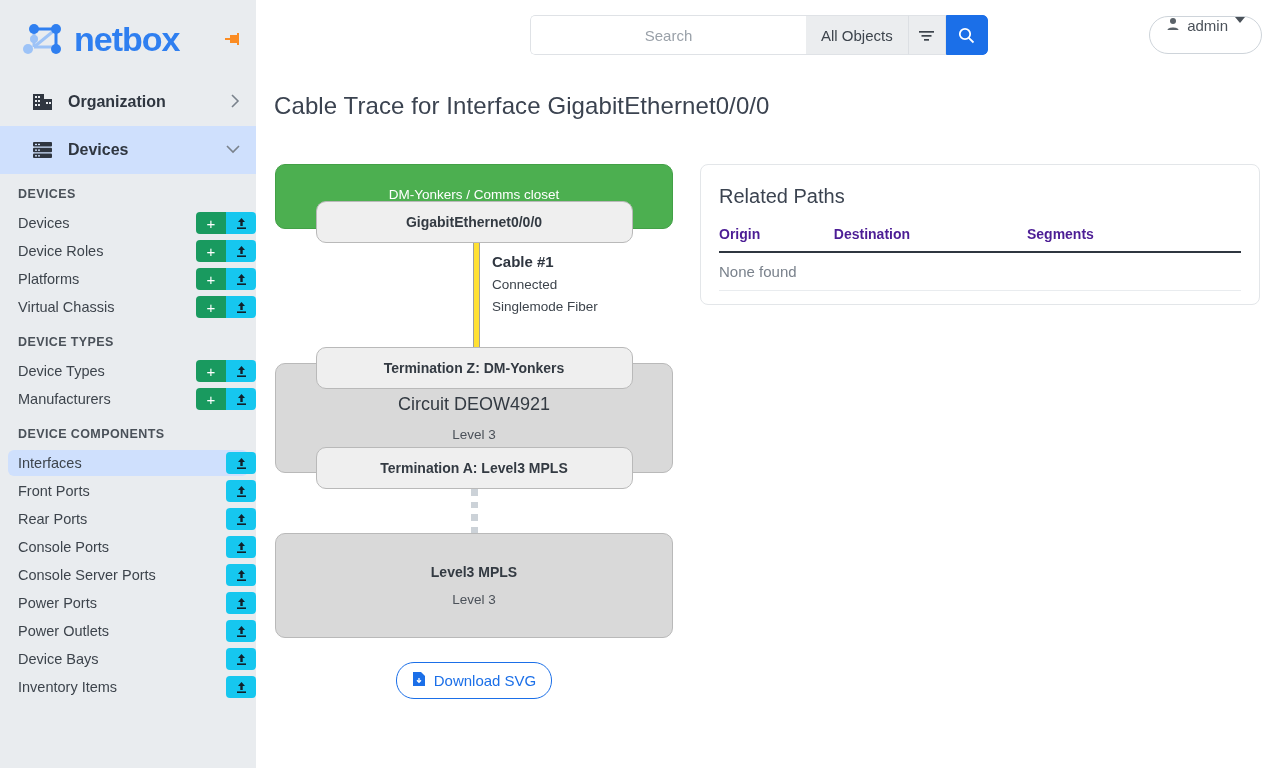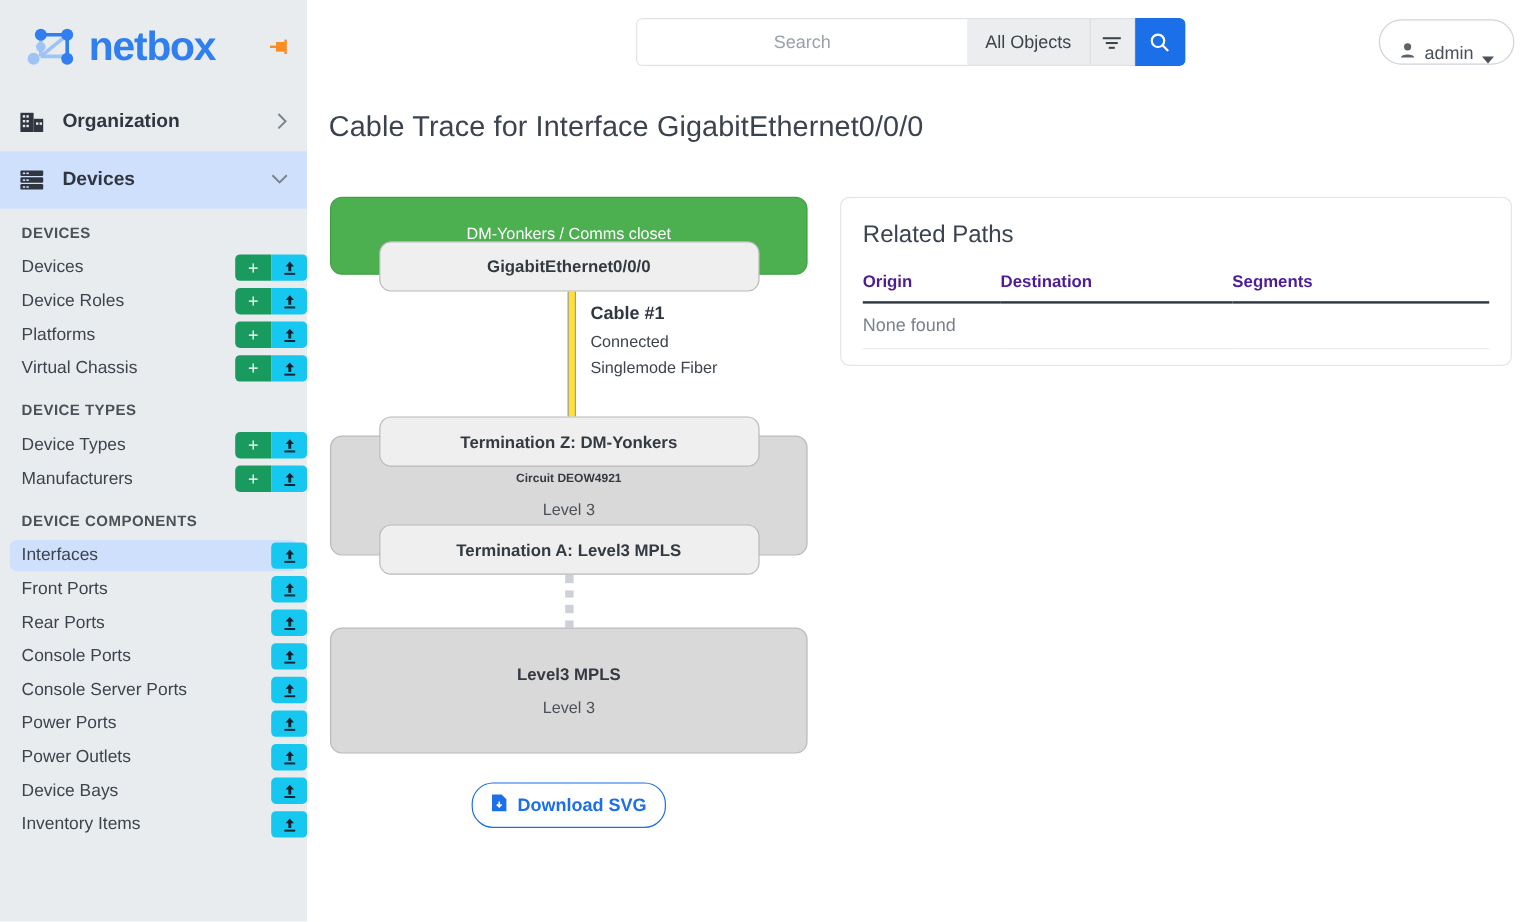--- a/index.html
+++ b/index.html
@@ -26,21 +26,21 @@
   }
   .logo-mark { width:46px; height:44px; flex:none; }
   .logo-word {
     font-size:34px; font-weight:700; color:#2f7ff0;
     letter-spacing:-1px; margin-left:6px; line-height:1;
   }
   .pin-icon { margin-left:auto; color:#fb8c23; display:flex; }
 
   .nav-group {
     display:flex; align-items:center; gap:14px;
-    padding:13px 16px 13px 14px;
+    padding:13px 16px 13px 30px;
     font-size:16px; font-weight:700; color:#2f3640;
     cursor:pointer;
   }
   .nav-group.active { background:#cfe0fd; }
   .nav-group .chev { margin-left:auto; color:#7a828c; font-size:12px; }
   .nav-ico { width:24px; height:22px; display:flex; align-items:center; justify-content:center; }
 
   .section-label {
     font-size:12.5px; font-weight:700; letter-spacing:.4px;
     color:#4a5159; padding:13px 0 7px 18px;
@@ -86,21 +86,21 @@
     display:flex; align-items:center; justify-content:center; width:38px;
     background:#ebedef; border:1px solid #dfe2e6; border-left:1px solid #dcdfe3;
     cursor:pointer; color:#3d444c;
   }
   .search-btn {
     width:42px; display:flex; align-items:center; justify-content:center;
     background:#1b6fe8; border:1px solid #1b6fe8; border-radius:0 5px 5px 0;
     color:#fff; cursor:pointer;
   }
   .user-btn {
-    margin-left:auto; display:flex; align-items:flex-end; gap:7px;
+    margin-left:auto; display:flex; align-items:flex-start; gap:7px;
     height:38px; padding:0 16px; border:1px solid #ced4da; border-radius:19px;
     font-size:15px; color:#4a5159; background:#fff; cursor:pointer;
   }
   .caret { border-left:5px solid transparent; border-right:5px solid transparent; border-top:6px solid #4a5159; }
 
   .page-title {
     font-size:24px; font-weight:400; color:#3b4350;
     padding:6px 0 0 18px; letter-spacing:.1px;
   }
 
@@ -131,41 +131,40 @@
   }
   .cable-info { position:absolute; left:218px; top:10px; text-align:left; }
   .cable-info .ci1 { font-size:15px; font-weight:700; color:#2f3640; margin-bottom:7px; }
   .cable-info .ci2, .cable-info .ci3 { font-size:13.5px; color:#3d444c; margin-bottom:7px; }
 
   .circuit-wrap { position:relative; }
   .node-circuit {
     background:#d9d9d9; width:398px; padding:30px 10px;
     margin:-20px auto 0; position:relative; z-index:1;
   }
-  .node-circuit .c1 { font-size:10px; font-weight:700; color:#333a42; }
+  .node-circuit .c1 { font-size:18px; font-weight:400; color:#333a42; }
   .node-circuit .c2 { font-size:13.5px; color:#4b5159; margin-top:12px; }
   .term-over-top { margin:0 auto -26px; }
   .term-over-bot { margin:-26px auto 0; }
 
   .dots { height:44px; display:flex; flex-direction:column; align-items:center; justify-content:center; gap:6px; }
   .dot { width:7px; height:7px; background:#ccd2d8; }
 
   .node-provider {
     background:#d9d9d9; width:398px; padding:30px 10px; margin:0 auto;
   }
   .node-provider .p1 { font-size:14px; font-weight:700; color:#333a42; }
   .node-provider .p2 { font-size:13.5px; color:#4b5159; margin-top:12px; }
 
   .dl-row { display:flex; justify-content:center; margin-top:24px; }
   .dl-btn {
     display:flex; align-items:center; gap:8px;
     border:1px solid #1b6fe8; color:#1b6fe8; background:#fff;
     border-radius:18px; padding:8px 15px; font-size:15px; cursor:pointer;
     font-family:inherit;
-    font-weight:bold;
   }
 
   
   .card {
     flex:1; max-width:566px; border:1px solid #e3e6e9; border-radius:8px;
     background:#fff; padding:20px 18px 22px; height:141px;
   }
   .card-title { font-size:20px; color:#3b4350; margin-bottom:18px; }
   table.paths { width:100%; border-collapse:collapse; }
   table.paths th {

